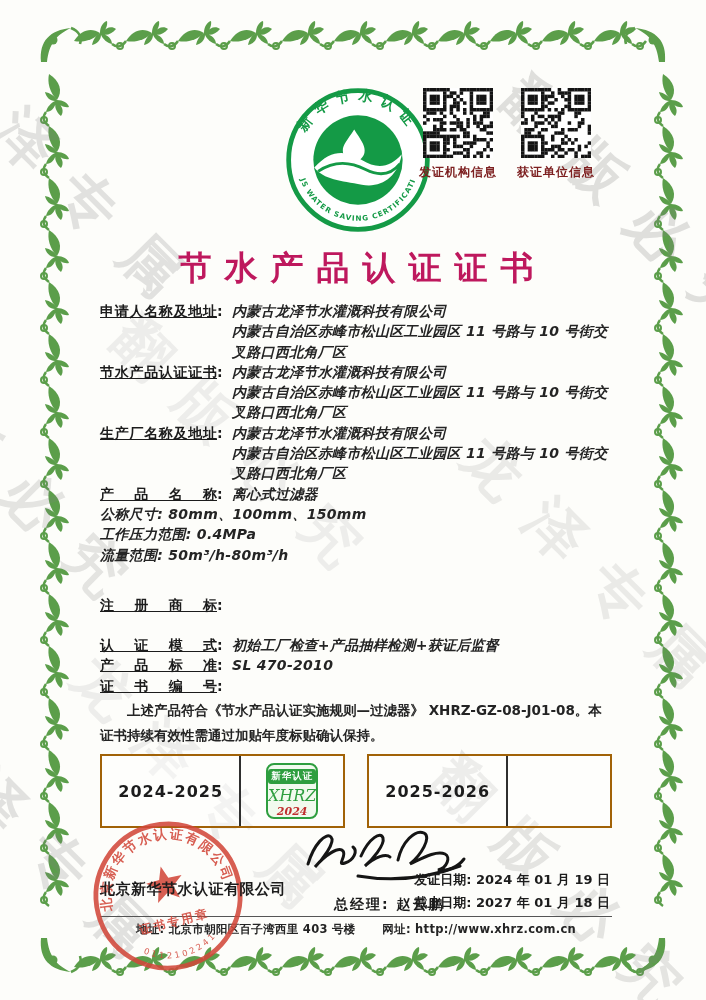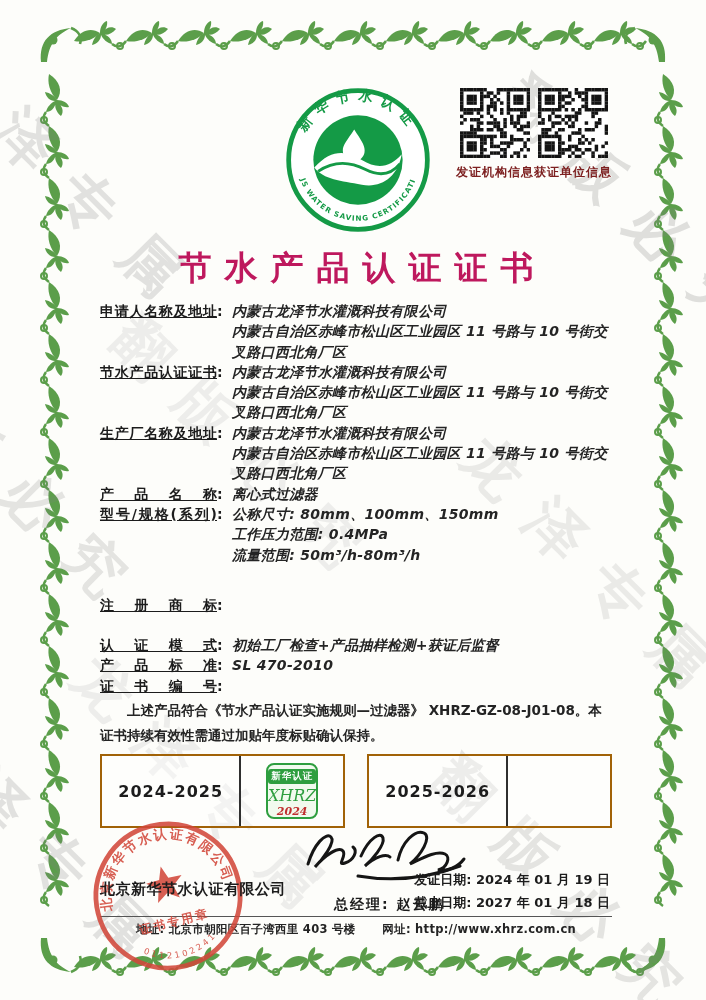--- a/index.html
+++ b/index.html
@@ -10,21 +10,21 @@
   .page{position:relative;width:706px;height:1000px;margin:0 auto;background:#fdfdfa;
         font-family:"DejaVu Sans","Liberation Sans",sans-serif;color:var(--ink);overflow:hidden;}
   .border-svg{position:absolute;left:0;top:0;width:706px;height:1000px;color:var(--green);z-index:0;}
   .wm-layer{position:absolute;inset:0;z-index:1;pointer-events:none;}
   .wm{position:absolute;white-space:nowrap;font-weight:700;color:#828282;
       transform:rotate(45deg);transform-origin:0 0;font-size:58px;letter-spacing:30px;}
   .content{position:absolute;left:100px;top:64px;width:512px;z-index:2;}
   
   .header{position:relative;height:182px;}
   .logo{position:absolute;left:182px;top:20px;width:152px;height:152px;color:var(--logo-green);}
-  .qrs{position:absolute;right:0;top:24px;display:flex;}
+  .qrs{position:absolute;right:17px;top:24px;display:flex;gap:20px;}
   .qrblock{display:flex;flex-direction:column;align-items:center;}
   .qr{width:70px;height:70px;}
   .qrlabel{margin-top:6px;font-size:12px;font-weight:700;color:var(--label-red);letter-spacing:1px;}
   
   .title{margin-top:0;text-align:center;font-size:33px;font-weight:900;
          letter-spacing:13px;padding-left:13px;color:#be185d;}
   
   .fields{margin-top:10px;font-size:14px;line-height:20.3px;}
   .frow{display:flex;}
   .flabel{width:132px;flex:none;font-weight:700;}
@@ -649,21 +649,20 @@
             <div>叉路口西北角厂区</div>
           </div>
         </div>
         <div class="frow">
           <div class="flabel"><span class="j">产品名称</span>:</div>
           <div class="fvalue">
             <div>离心式过滤器</div>
           </div>
         </div>
         <div class="frow">
-          <div class="flabel"><span class="j">型号/规格(系列)</span>:</div>
           <div class="fvalue">
             <div>公称尺寸: 80mm、100mm、150mm</div>
             <div>工作压力范围: 0.4MPa</div>
             <div>流量范围: 50m³/h-80m³/h</div>
           </div>
         </div>
       </div>
 
     <div class="fields tm-row" id="tm-row">
         <div class="frow">

